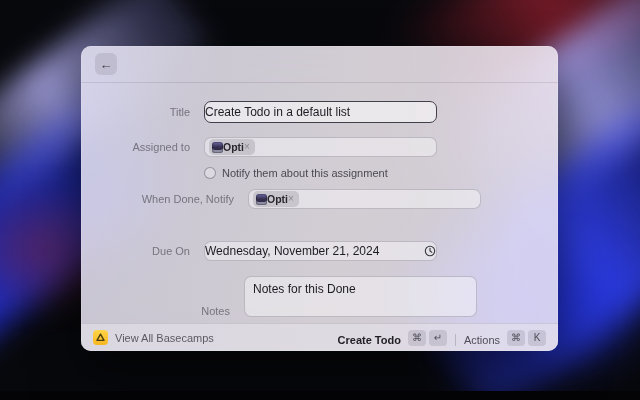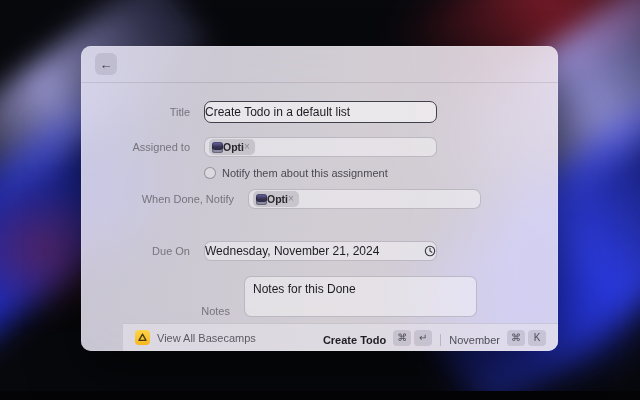--- a/index.html
+++ b/index.html
@@ -69,21 +69,21 @@
   .checkbox-row{margin-left:123px;margin-top:9px;display:flex;align-items:center;gap:6px;height:13px;}
   .checkbox{width:12px;height:12px;border-radius:50%;box-sizing:border-box;
     border:1.5px solid rgba(95,92,105,.55);background:rgba(255,255,255,.30);}
   .checkbox-label{font-size:11px;color:#4b4a52;}
   .due-field{justify-content:space-between;}
   .notes-row{align-items:flex-end;padding-left:40px;}
   .notes-row .row-label{padding-top:7px;}
   .notes-field{height:41px;align-items:flex-start;padding:5px 8px;}
   
   .footer{flex:none;height:27px;display:flex;align-items:center;padding:0 12px;
-    border-top:1px solid rgba(60,55,70,.13);background:rgba(230,227,235,.60);position:relative;margin-left:42px;}
+    border-top:1px solid rgba(60,55,70,.13);background:rgba(230,227,235,.60);position:relative;}
   .bc-icon{width:15px;height:15px;border-radius:4px;flex:none;
     background:linear-gradient(180deg,#ffd44a,#f6b71f);
     display:flex;align-items:center;justify-content:center;}
   .footer-left-label{margin-left:7px;font-size:11px;color:#5b5a62;}
   .footer-right{margin-left:auto;display:flex;align-items:flex-end;}
   .primary-label{font-size:11px;font-weight:700;color:#1f1e24;margin-right:7px;}
   .kbd{min-width:18px;height:16px;padding:0 3px;box-sizing:border-box;border-radius:4px;
     background:rgba(110,105,122,.20);display:flex;align-items:center;justify-content:center;
     font-size:10px;color:#4f4e57;}
   .kbd + .kbd{margin-left:3px;}
@@ -181,18 +181,18 @@
         <path d="M6 2.4 L9.8 9.2 H2.2 Z" fill="none" stroke="#4a3d10" stroke-width="1.5" stroke-linejoin="round"></path>
       </svg>
     </div>
     <span class="footer-left-label">View All Basecamps</span>
 
     <div class="footer-right">
       <span class="primary-label">Create Todo</span>
       <span class="kbd">⌘</span>
       <span class="kbd">↵</span>
       <span class="footer-sep"></span>
-      <span class="secondary-label">November</span>
+      <span class="secondary-label">Actions</span>
       <span class="kbd">⌘</span>
       <span class="kbd">K</span>
     </div>
   </div>
 </div>
 
 </body></html>

